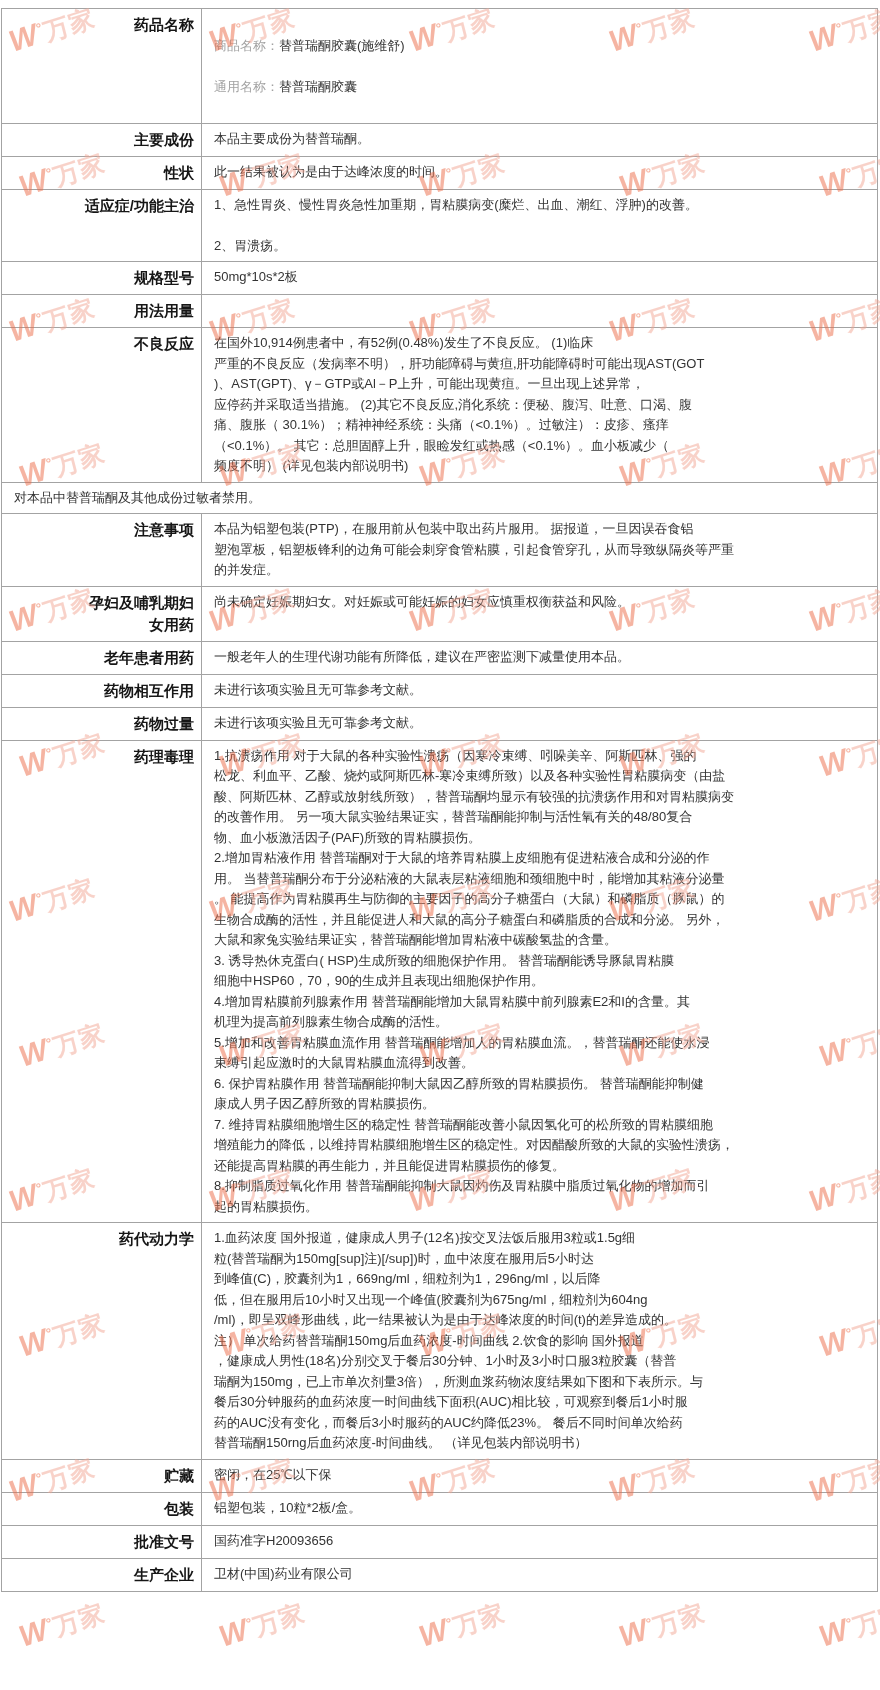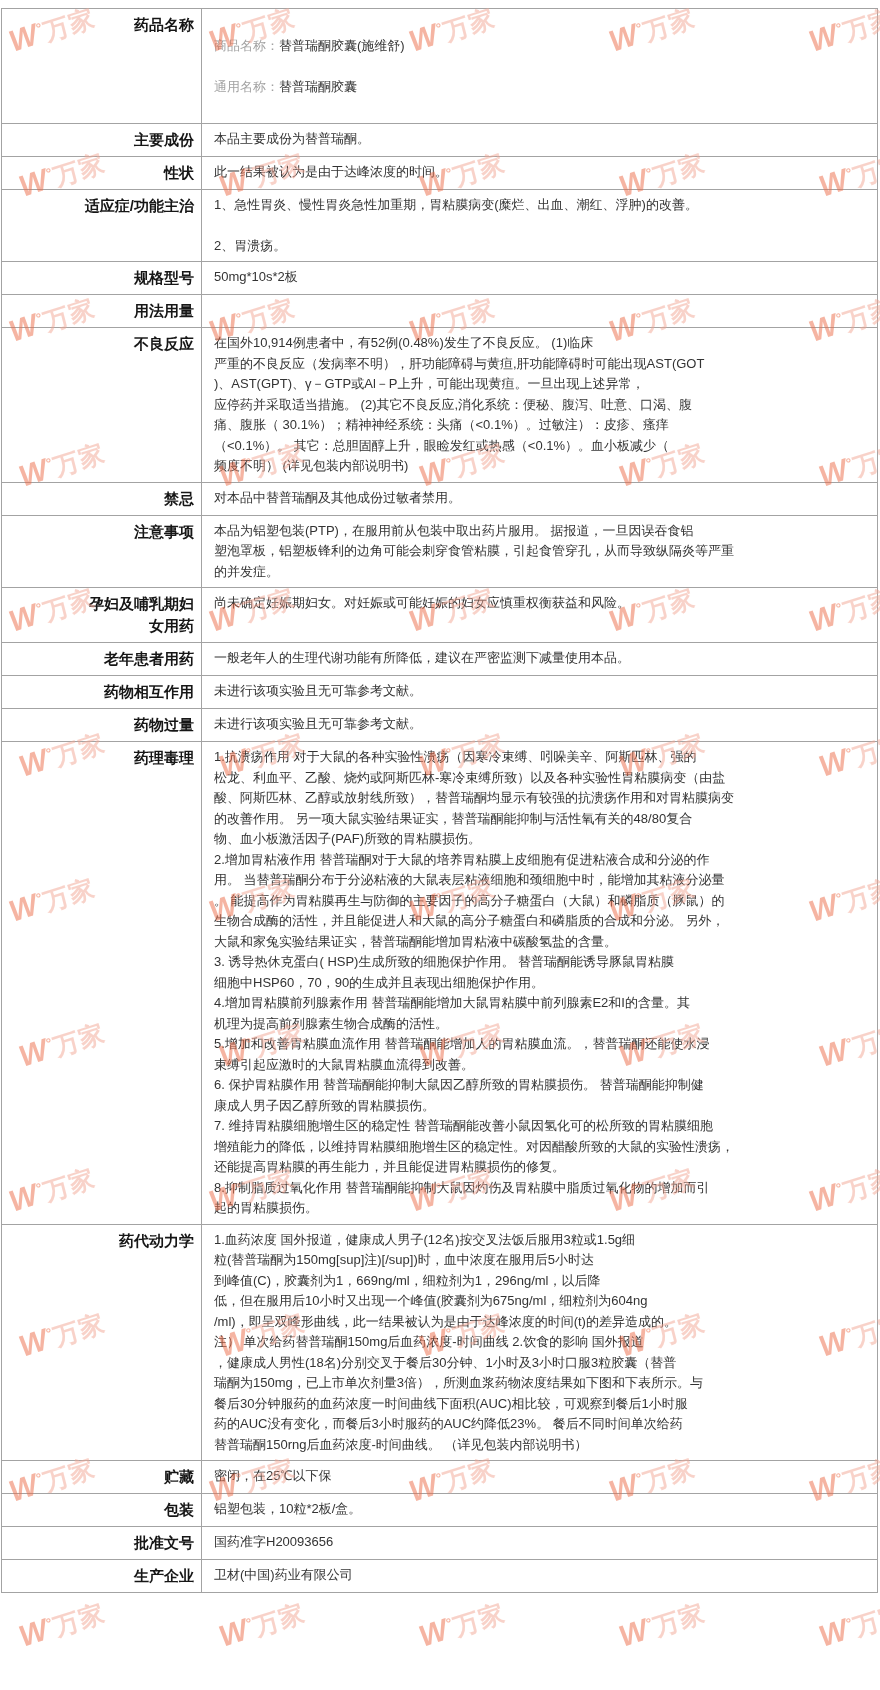--- a/index.html
+++ b/index.html
@@ -97,21 +97,20 @@
       <div class="content">在国外10,914例患者中，有52例(0.48%)发生了不良反应。 (1)临床
 严重的不良反应（发病率不明），肝功能障碍与黄疸,肝功能障碍时可能出现AST(GOT
 )、AST(GPT)、γ－GTP或Al－P上升，可能出现黄疸。一旦出现上述异常，
 应停药并采取适当措施。 (2)其它不良反应,消化系统：便秘、腹泻、吐意、口渴、腹
 痛、腹胀（ 30.1%）；精神神经系统：头痛（&lt;0.1%）。过敏注）：皮疹、瘙痒
 （&lt;0.1%）。 其它：总胆固醇上升，眼睑发红或热感（&lt;0.1%）。血小板减少（
 频度不明） (详见包装内部说明书)</div>
     </div>
 
     <div class="row">
-      <div class="label">禁忌</div>
       <div class="content">对本品中替普瑞酮及其他成份过敏者禁用。</div>
     </div>
 
     <div class="row">
       <div class="label">注意事项</div>
       <div class="content">本品为铝塑包装(PTP)，在服用前从包装中取出药片服用。 据报道，一旦因误吞食铝
 塑泡罩板，铝塑板锋利的边角可能会刺穿食管粘膜，引起食管穿孔，从而导致纵隔炎等严重
 的并发症。</div>
     </div>
 

